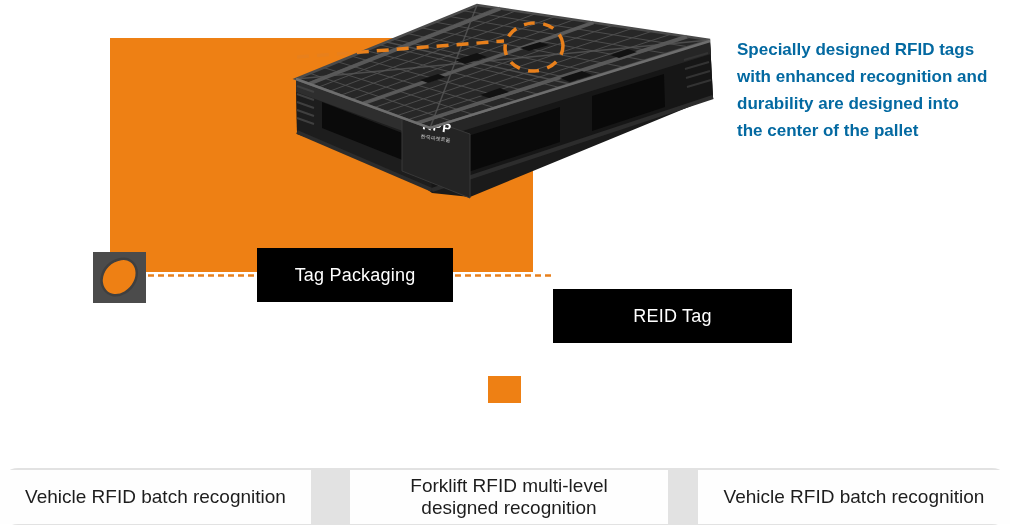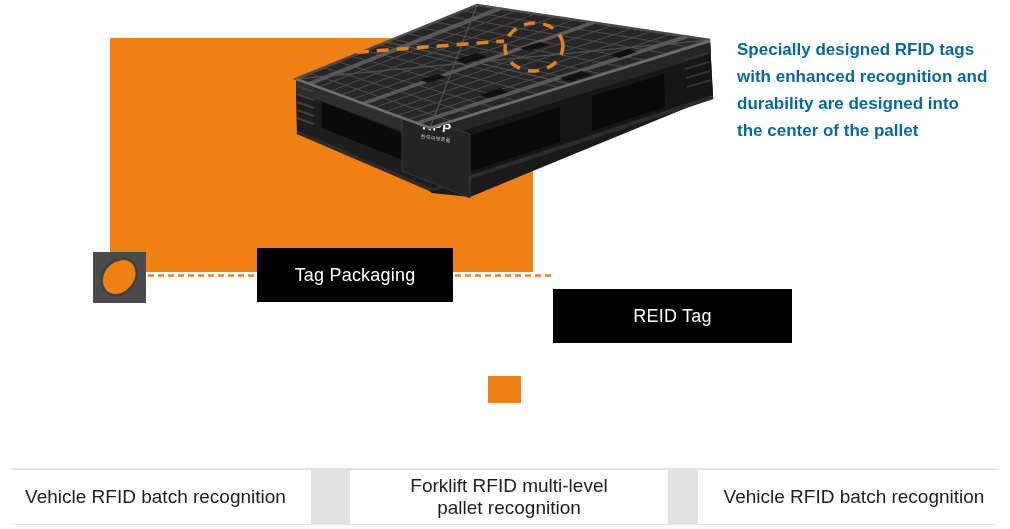--- a/index.html
+++ b/index.html
@@ -129,20 +129,20 @@
   </div>
 
   <div class="abs" id="orange-marker"></div>
 
   <div class="abs" id="bottom-band">
     <div class="bottom-box" id="bottom-box-1">
       <span>Vehicle RFID batch recognition</span>
     </div>
     <div class="bottom-box" id="bottom-box-2">
       <span>Forklift RFID multi-level</span>
-      <span>pallet recognition</span>
+      <span>designed recognition</span>
     </div>
     <div class="bottom-box" id="bottom-box-3">
       <span>Vehicle RFID batch recognition</span>
     </div>
   </div>
 
 </div>
 
 </body></html>

